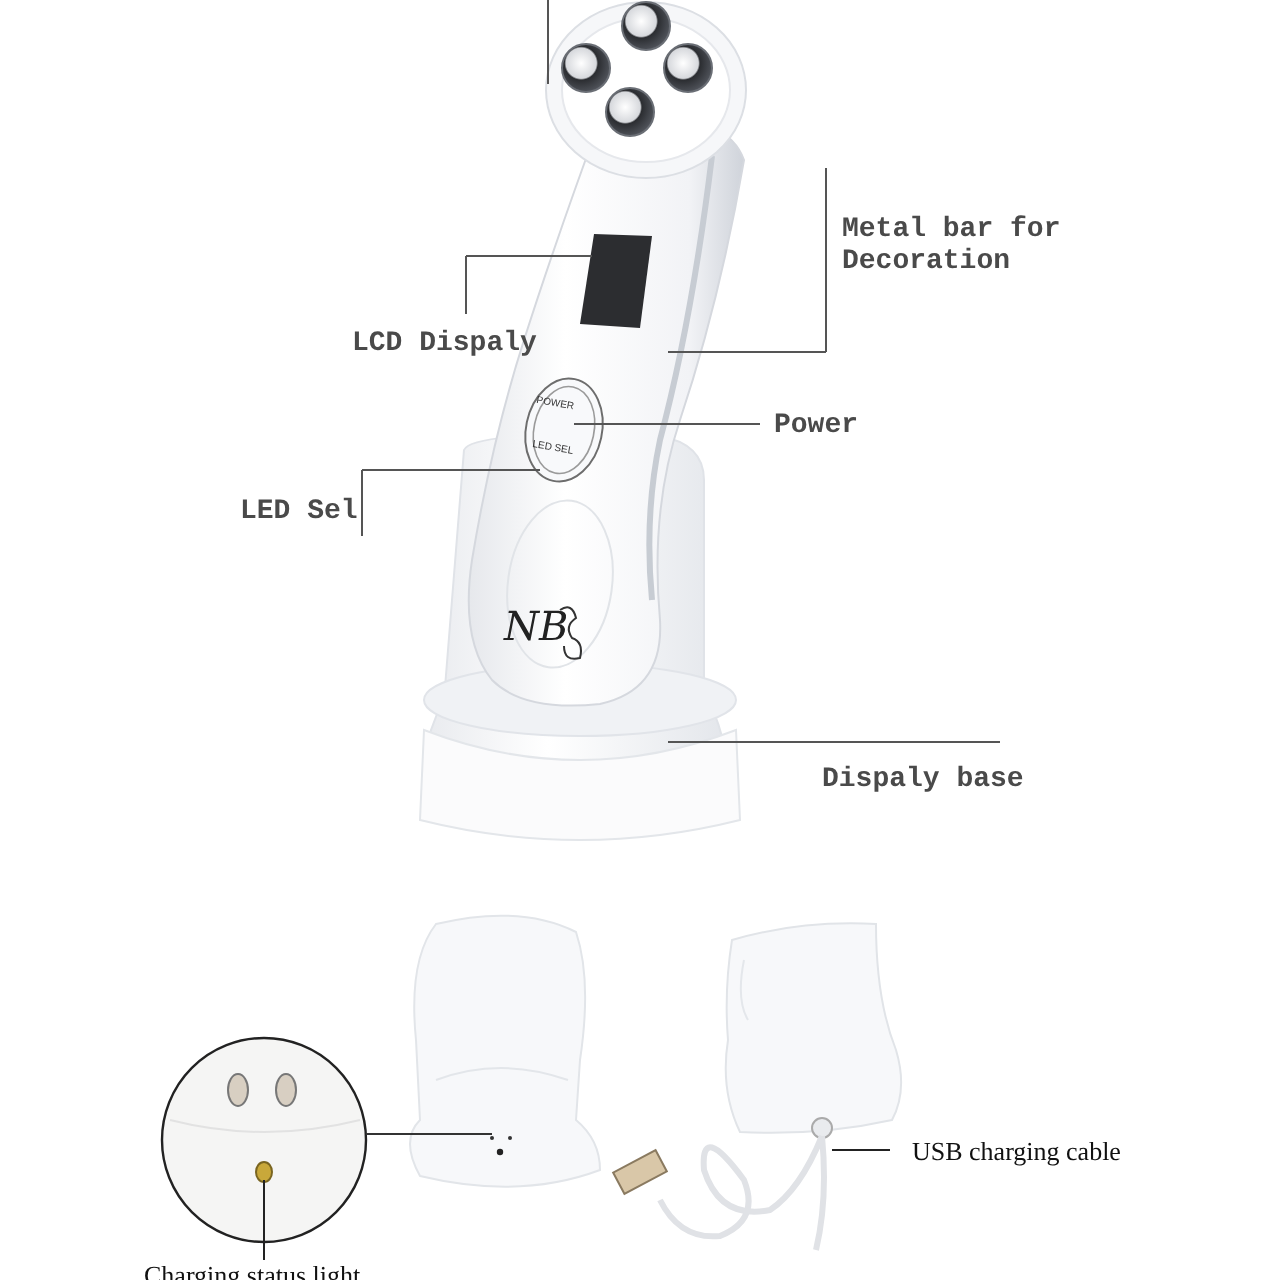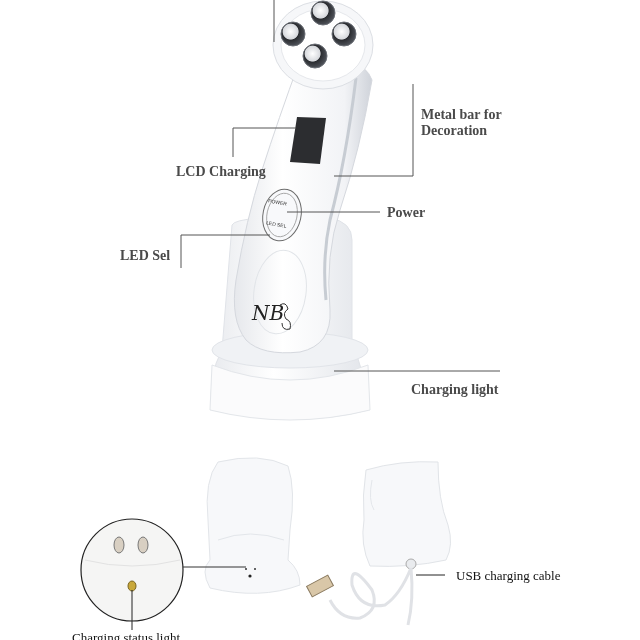--- a/index.html
+++ b/index.html
@@ -1,18 +1,18 @@
 <!DOCTYPE html>
 <html><head>
 <meta charset="utf-8">
 <style>
   html, body { margin:0; padding:0; background:#ffffff; }
   body { width:640px; height:640px; position:relative; overflow:hidden; font-family:"Liberation Sans", sans-serif; }
   .abs { position:absolute; }
-  .label { position:absolute; color:#4a4a4a; font-size:14px; font-weight:bold; line-height:16px; white-space:nowrap; font-family:Liberation Serif, serif; }
+  .label { position:absolute; color:#4a4a4a; font-size:14px; font-weight:bold; line-height:16px; white-space:nowrap; font-family:Liberation Mono, monospace; }
   .label2 { position:absolute; color:#111; font-size:13px; line-height:15px; white-space:nowrap; font-family:Liberation Serif, serif; }
 </style>
 </head>
 <body>
 
 <svg class="abs" style="left:0;top:0" width="640" height="640" viewBox="0 0 640 640">
   <defs>
     <linearGradient id="body" x1="0" x2="1" y1="0" y2="0">
       <stop offset="0" stop-color="#e6e8ec"></stop>
       <stop offset="0.35" stop-color="#ffffff"></stop>
@@ -104,24 +104,24 @@
     <path d="M411 568 Q414 600 408 625 M411 568 Q400 595 385 605 Q360 610 352 585 Q350 560 372 590 Q380 610 360 618 Q340 620 330 600" fill="none" stroke="#e0e2e6" stroke-width="3"></path>
     <rect x="308" y="580" width="24" height="12" transform="rotate(-28 320 586)" fill="#d9c7a8" stroke="#8a7a60"></rect>
   </g>
   <line x1="416" y1="575" x2="445" y2="575" stroke="#222" stroke-width="1"></line>
 </svg>
 
 <div class="label" style="left:421px;top:107px;">
   <div>Metal bar for</div>
   <div>Decoration</div>
 </div>
-<div class="label" style="left:176px;top:164px;">LCD Charging</div>
+<div class="label" style="left:176px;top:164px;">LCD Dispaly</div>
 <div class="label" style="left:387px;top:205px;">Power</div>
 <div class="label" style="left:120px;top:248px;">LED Sel</div>
-<div class="label" style="left:411px;top:382px;">Charging light</div>
+<div class="label" style="left:411px;top:382px;">Dispaly base</div>
 <div class="label2" style="left:456px;top:568px;">USB charging cable</div>
 <div class="label2" style="left:72px;top:630px;">Charging status light</div>
 
 <div class="abs" style="left:268px;top:200px;width:30px;font-size:5px;color:#333;font-family:'Liberation Sans',sans-serif;transform:rotate(10deg);">
   <div>POWER</div>
 </div>
 <div class="abs" style="left:266px;top:222px;width:30px;font-size:5px;color:#333;font-family:'Liberation Sans',sans-serif;transform:rotate(10deg);">
   <div>LED SEL</div>
 </div>
 

